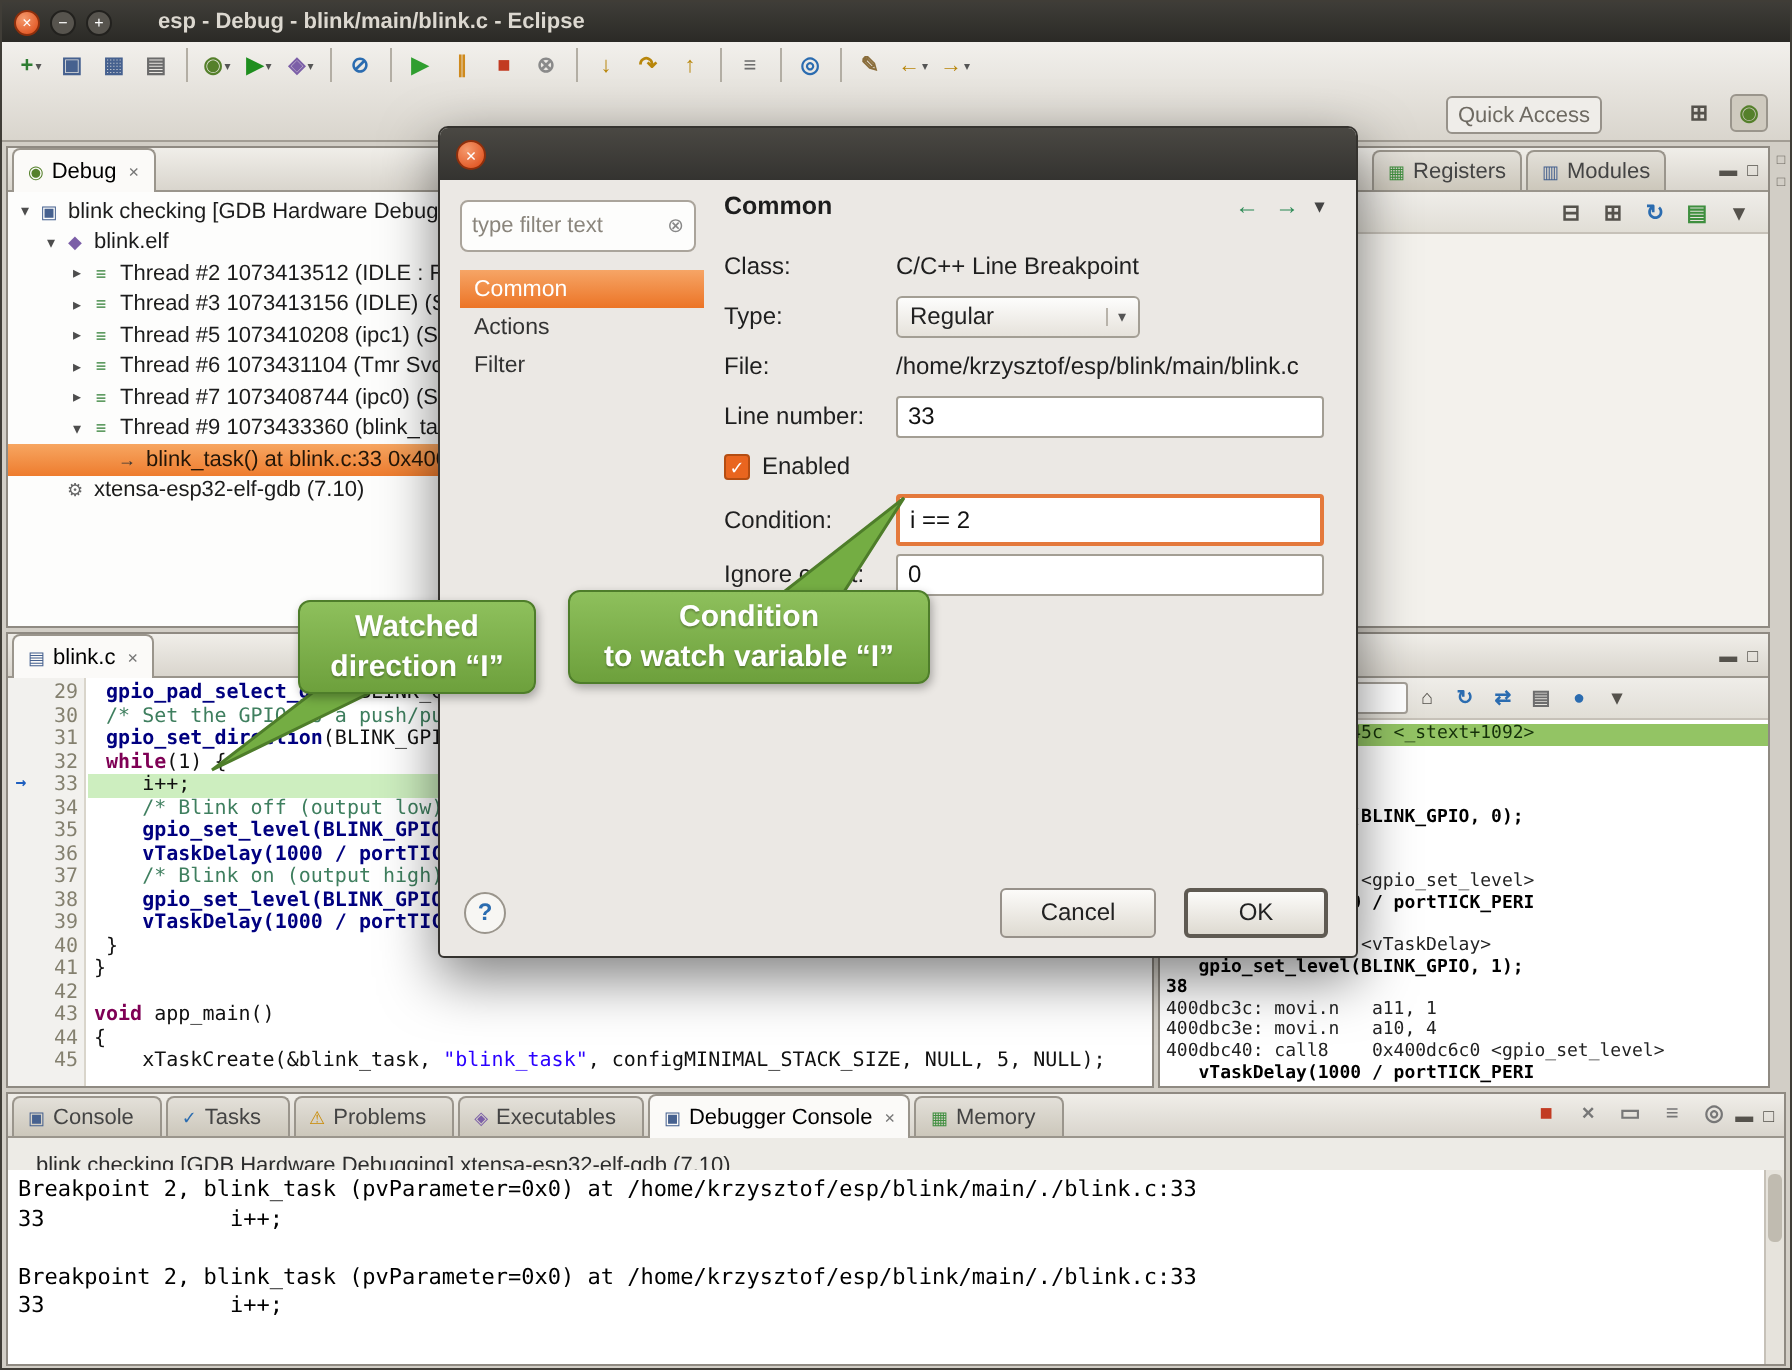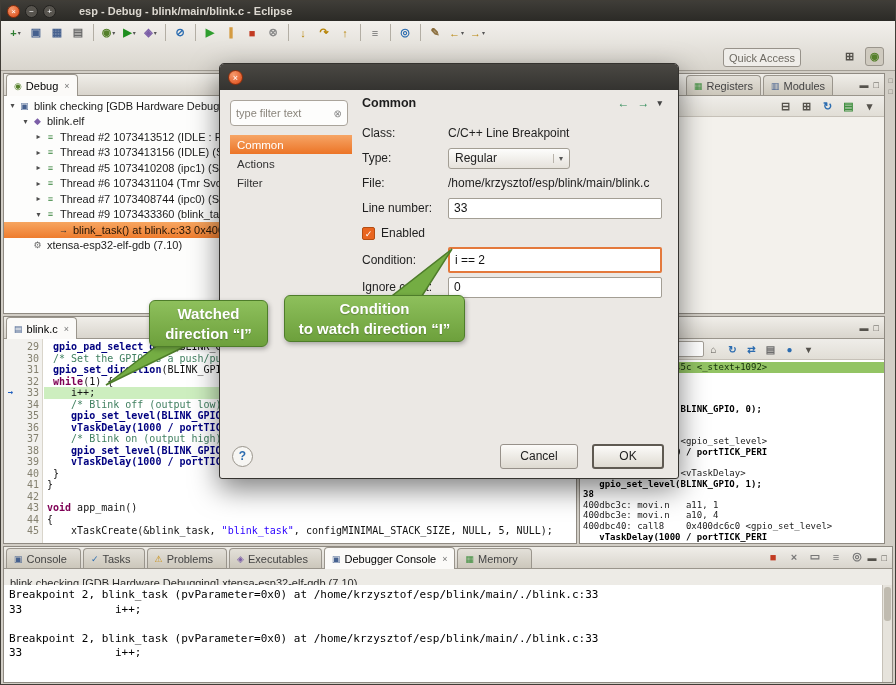--- a/index.html
+++ b/index.html
@@ -92,21 +92,21 @@
   .disasm-body { position:absolute; left:0; right:0; top:43px; bottom:0; background:#fff; overflow:hidden;
     padding:2px 0 0 3px; }
   .dline { height:10.6px; line-height:10.6px; font-family:"DejaVu Sans Mono", monospace; font-size:9px;
     white-space:pre; color:#222; }
   .dline.src { font-weight:bold; color:#000; }
   .dline.hl { background:#93c464; color:#15300a; }
 
   
   #bottom-view .status { position:absolute; top:22px; left:0; right:0; height:28px; background:#edebe6;
     border-bottom:1px solid #d0ccc3; font-size:11px; color:#2b2b2b; display:flex; align-items:center;
-    padding-left:6px; white-space:nowrap; overflow:hidden; }
+    padding-left:14px; white-space:nowrap; overflow:hidden; }
   .console { position:absolute; left:0; right:10px; top:38px; bottom:0; background:#fff; overflow:hidden;
     padding:3px 5px; font-family:"DejaVu Sans Mono", monospace; font-size:11px; color:#000; }
   .con-line { min-height:14.5px; line-height:14.5px; white-space:pre; }
   .con-scroll { position:absolute; right:0; top:38px; bottom:0; width:10px; background:#e6e3dc;
     border-left:1px solid #c6c1b8; }
   .con-scroll .thumb { position:absolute; top:2px; left:1px; width:7px; height:34px; background:#c0bbb0; border-radius:3px; }
 
   
   .dialog { position:absolute; left:218px; top:62px; width:460px; height:416px; background:#ebe8e4;
     border:1px solid #35332f; border-radius:5px 5px 3px 3px; box-shadow:0 10px 28px rgba(0,0,0,.5); z-index:50; }
@@ -718,16 +718,16 @@
   </svg>
   <svg class="tail" width="90" height="58" style="left:375px;top:242px;">
     <polygon points="12,56 44,56 76,6"></polygon>
   </svg>
   <div class="callout" id="callout-watched">
     <div>Watched</div>
     <div>direction “I”</div>
   </div>
   <div class="callout" id="callout-condition">
     <div>Condition</div>
-    <div>to watch direction “I”</div>
+    <div>to watch variable “I”</div>
   </div>
 
 </div>
 
 </body></html>

